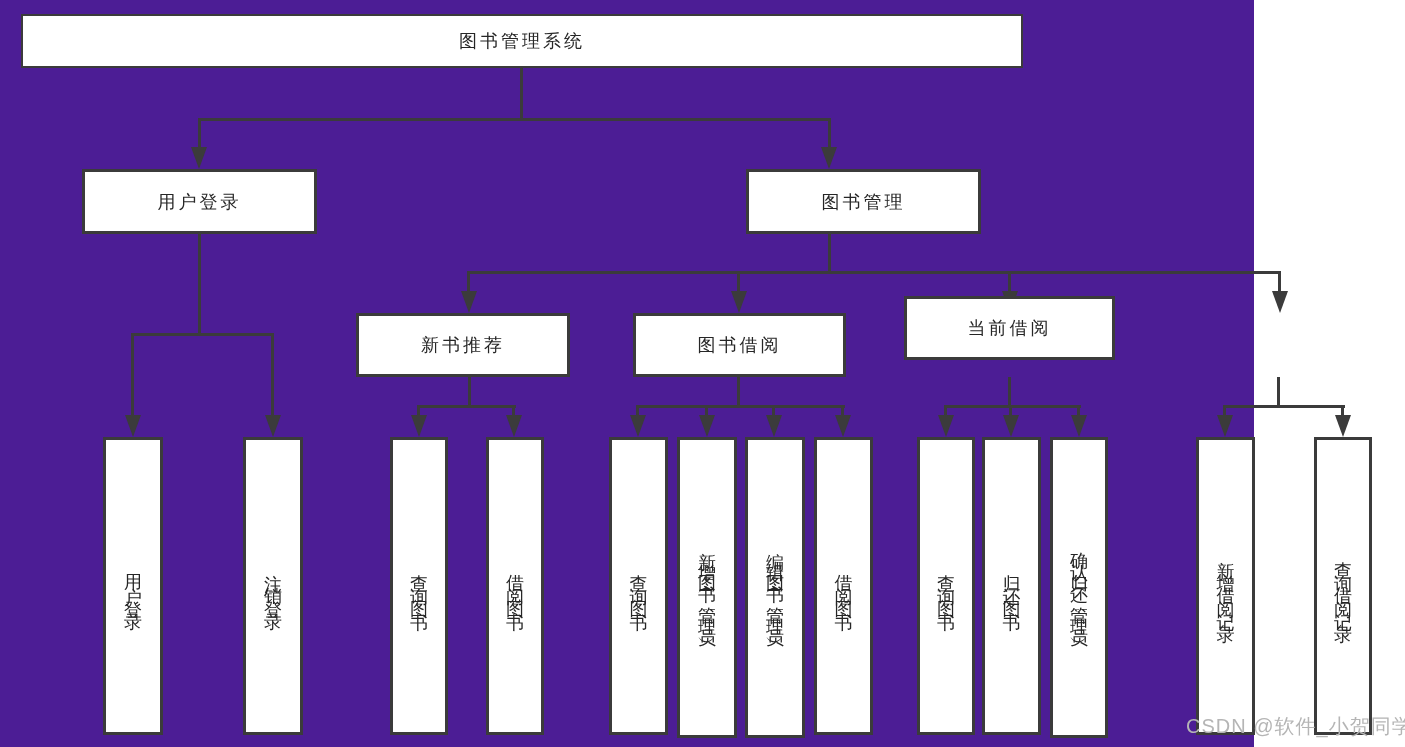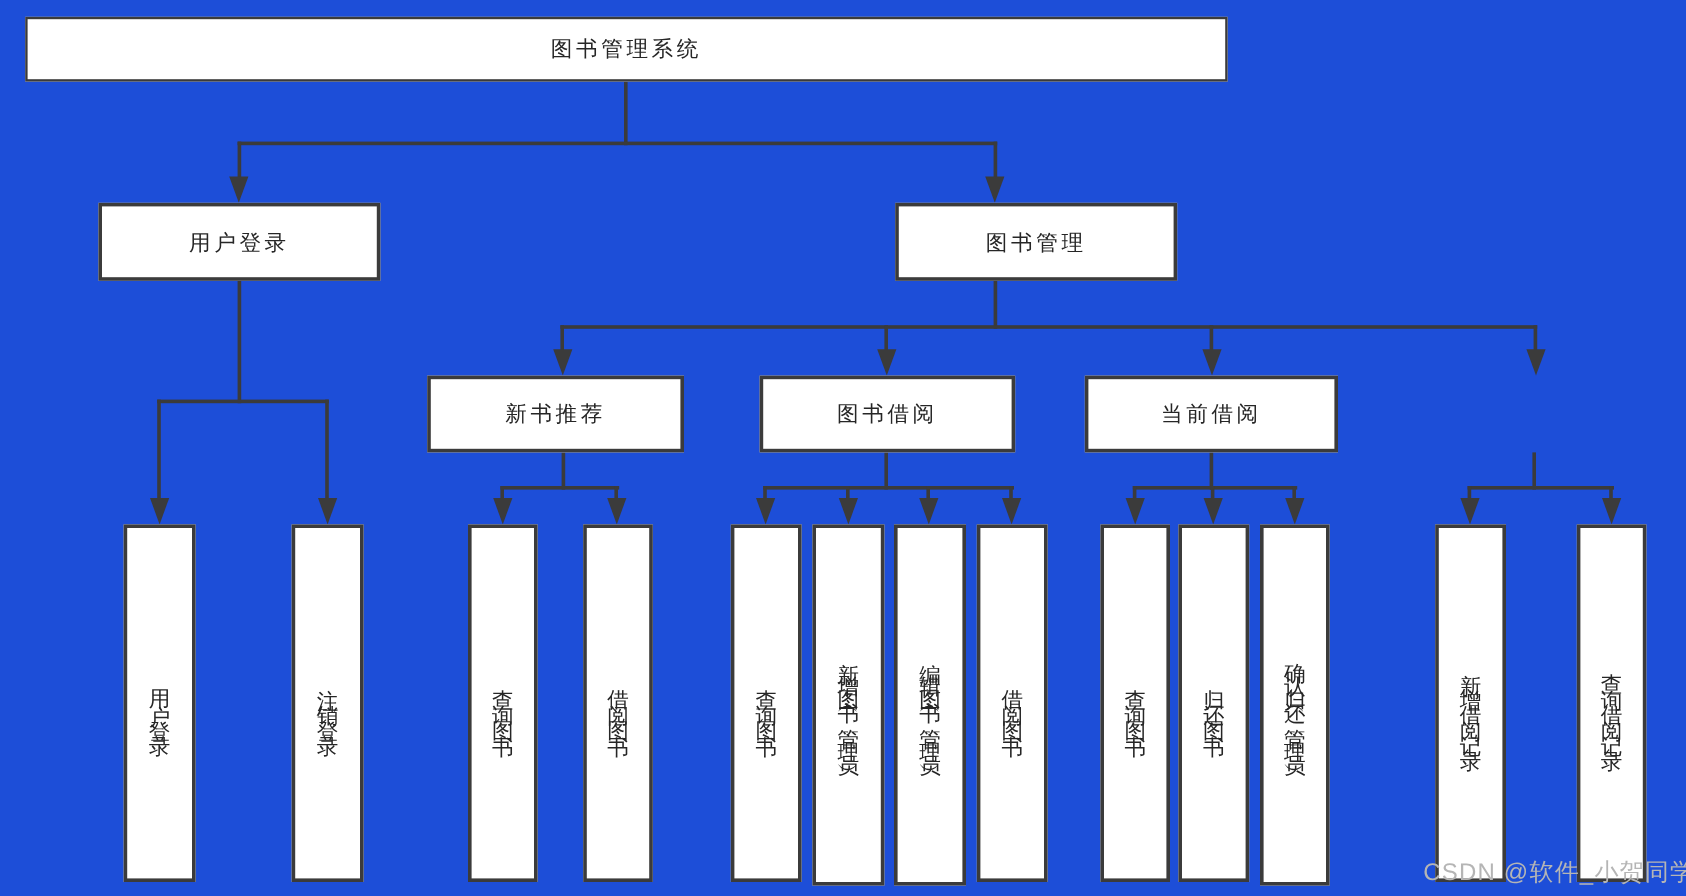--- a/index.html
+++ b/index.html
@@ -6,23 +6,23 @@
     margin: 0;
     padding: 0;
     background: #ffffff;
     width: 1405px;
     height: 747px;
     overflow: hidden;
     font-family: "Liberation Sans", sans-serif;
   }
   .stage {
     position: relative;
-    width: 1405px;
+    width: 1254px;
     height: 747px;
-    background: #1d4ed8;
+    background: #4c1d95;
   }
   
   .vl, .hl, .ar { position: absolute; display: block; }
   .vl { width: 3px; background: #3b3b3b; }
   .hl { height: 3px; background: #3b3b3b; }
   .ar {
     width: 0; height: 0;
     border-left: 8px solid transparent;
     border-right: 8px solid transparent;
     border-top: 22px solid #3b3b3b;
@@ -97,21 +97,21 @@
   <b class="ar" style="left:461px; top:291px;"></b>
   <i class="vl" style="left:737px; top:271px; height:24px;"></i>
   <b class="ar" style="left:731px; top:291px;"></b>
   <i class="vl" style="left:1008px; top:271px; height:24px;"></i>
   <b class="ar" style="left:1002px; top:291px;"></b>
   <i class="vl" style="left:1278px; top:271px; height:24px;"></i>
   <b class="ar" style="left:1272px; top:291px;"></b>
 
   <div class="node h" style="left:356px; top:313px; width:214px; height:64px;">新书推荐</div>
   <div class="node h" style="left:633px; top:313px; width:213px; height:64px;">图书借阅</div>
-  <div class="node h" style="left:904px; top:313px; width:211px; height:64px;">当前借阅</div>
+  <div class="node h" style="left:904px; top:296px; width:211px; height:64px;">当前借阅</div>
 
   <i class="vl" style="left:468px; top:377px; height:31px;"></i>
   <i class="hl" style="left:417px; top:405px; width:99px;"></i>
   <i class="vl" style="left:417px; top:405px; height:13px;"></i>
   <b class="ar" style="left:411px; top:415px;"></b>
   <i class="vl" style="left:512px; top:405px; height:13px;"></i>
   <b class="ar" style="left:506px; top:415px;"></b>
 
   <i class="vl" style="left:737px; top:377px; height:31px;"></i>
   <i class="hl" style="left:636px; top:405px; width:209px;"></i>

